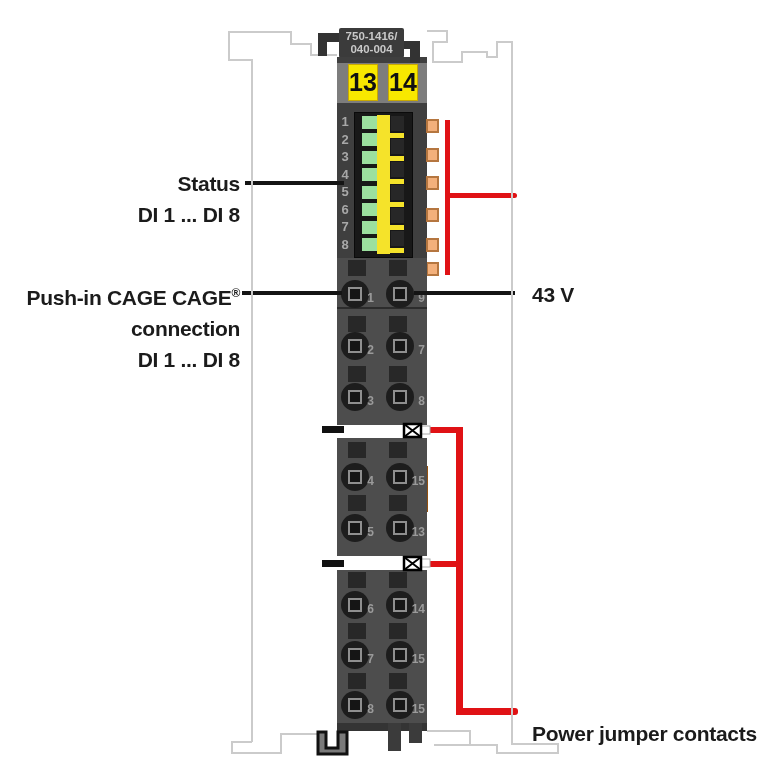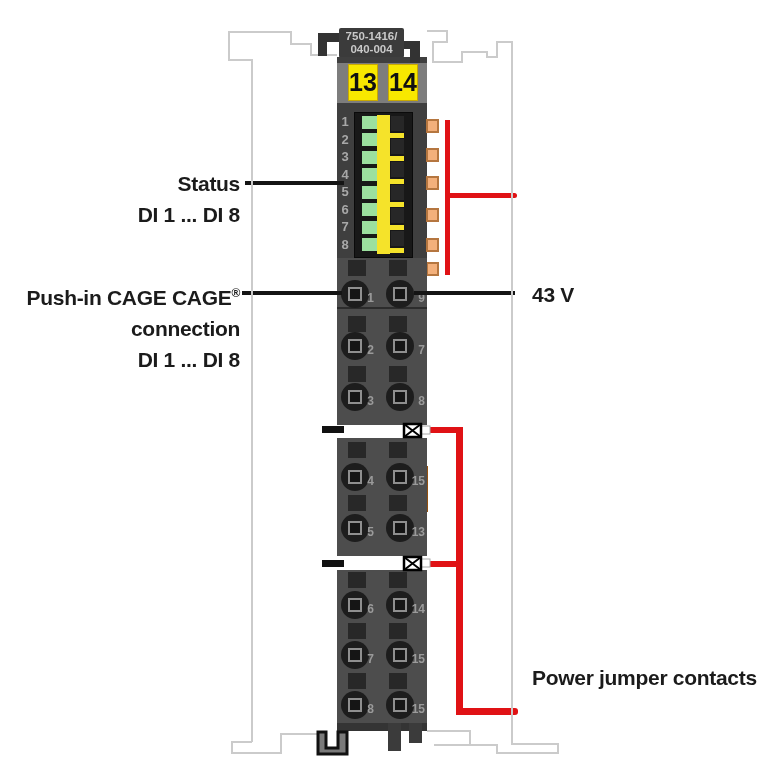--- a/index.html
+++ b/index.html
@@ -188,21 +188,21 @@
     <div>DI 1 ... DI 8</div>
   </div>
 
   <div class="ann right-align" style="left:-60px;top:278px;width:300px;">
     <div><span>Push-in CAGE CAGE</span><sup>®</sup></div>
     <div>connection</div>
     <div>DI 1 ... DI 8</div>
   </div>
 
   <div class="ann" style="left:532px;top:279px;">43 V</div>
-  <div class="ann" style="left:532px;top:662px;">Power jumper contacts</div>
+  <div class="ann" style="left:532px;top:718px;">Power jumper contacts</div>
 
   <svg class="overlay" width="768" height="768" viewBox="0 0 768 768">
 
     <path d="M337,55 H311 V44 H291 V32 H229 V60 H252 V742 M252,742 H232 V753 H281 V734 H318" fill="none" stroke="#cbcbcb" stroke-width="2"></path>
     <path d="M427,31 H447 V42 H433 V62 H462 V52 H487 V57 H497 V42 H512 V727 M427,731 H470 V745 H434 M470,745 H497 V753 H558 V744 H512 V727" fill="none" stroke="#cbcbcb" stroke-width="2"></path>
 
     <path d="M339,33 H318 V56 H327 V42 H339 Z" fill="#333"></path>
     <path d="M404,41 H420 V63 H410 V49 H404 Z" fill="#333"></path>
 
     <path d="M318,732 H326 V748 H338 V732 H347 V754 H318 Z" fill="#7a7a7a" stroke="#111" stroke-width="3"></path>

